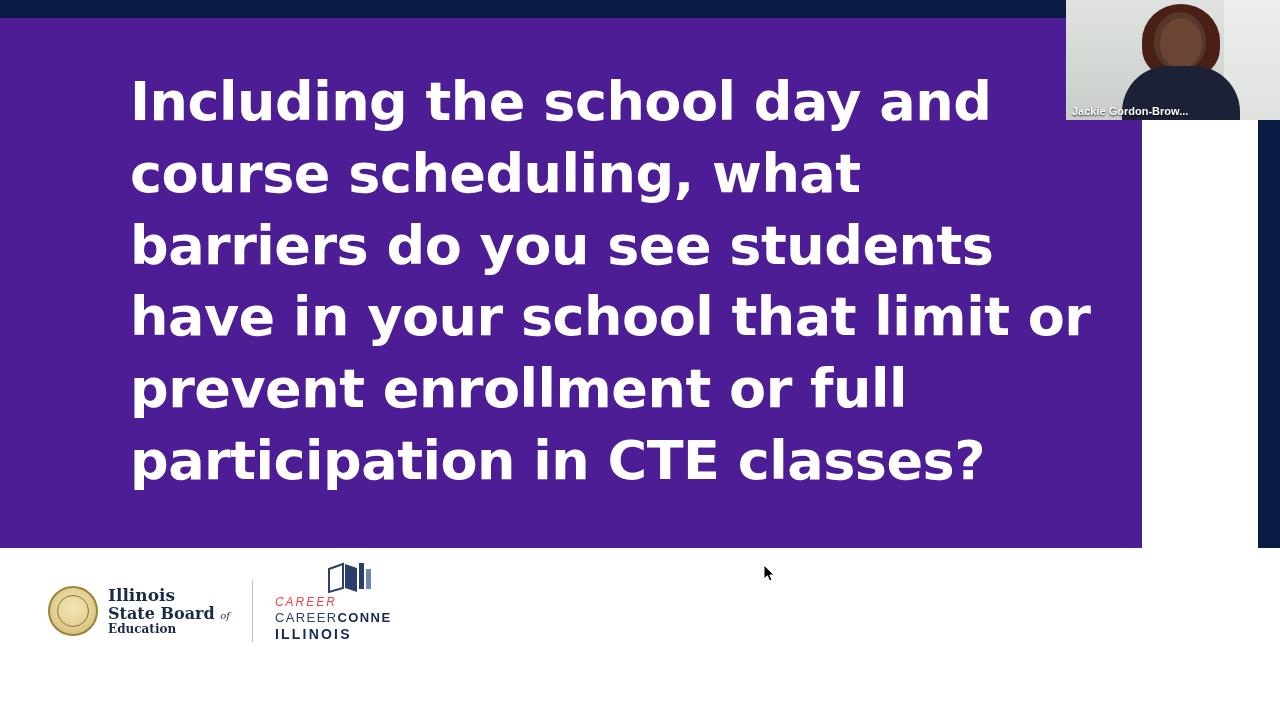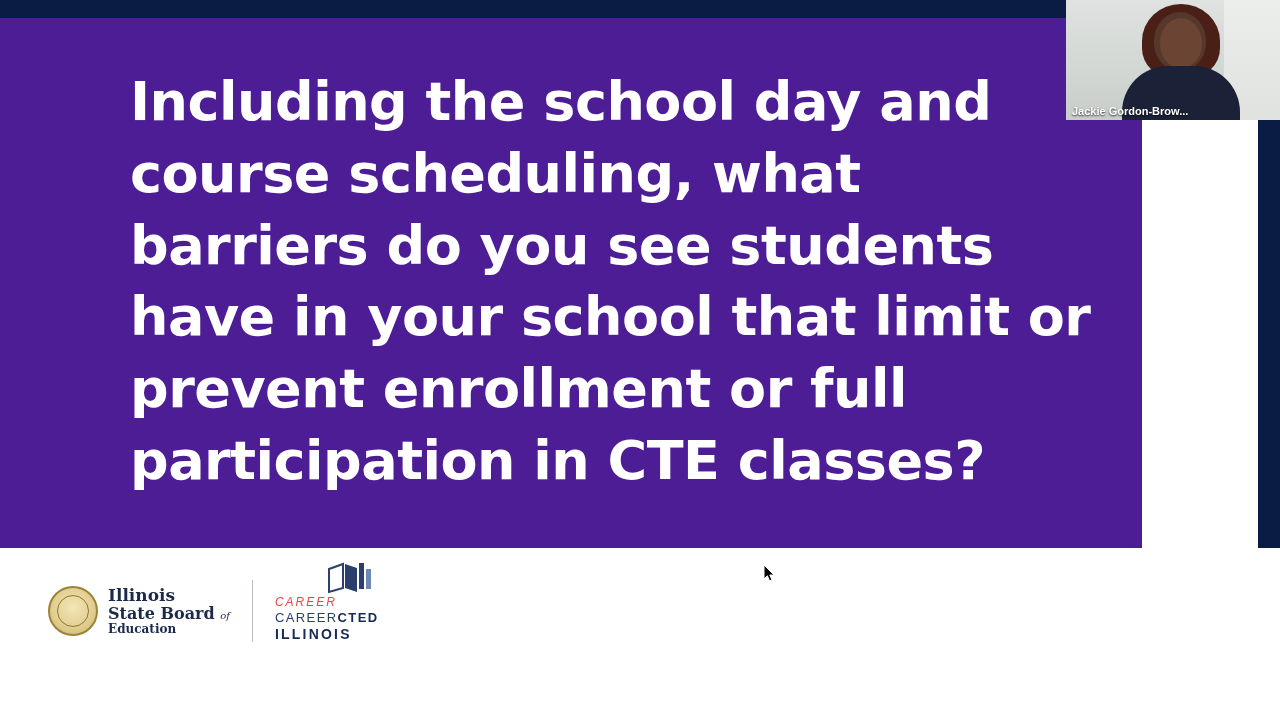--- a/index.html
+++ b/index.html
@@ -255,21 +255,21 @@
         <div class="ccil-mark">
           <svg width="46" height="34" viewBox="0 0 46 34" xmlns="http://www.w3.org/2000/svg">
             <path d="M2 8 L16 3 L16 27 L2 31 Z" fill="#ffffff" stroke="#2a3f6b" stroke-width="2"></path>
             <path d="M18 3 L30 7 L30 31 L18 27 Z" fill="#2a3f6b"></path>
             <rect x="32" y="2" width="5" height="26" fill="#2a3f6b"></rect>
             <rect x="39" y="8" width="5" height="20" fill="#6f87b5"></rect>
           </svg>
         </div>
         <div class="c1">CAREER</div>
         <div class="c2">
-          <span>CAREER</span><b>CTED</b>
+          <span>CAREER</span><b>CONNE</b>
         </div>
         <div class="c3">ILLINOIS</div>
       </div>
 
     </div>
   </div>
 
   <div class="video-tile">
     <div class="video-bg"></div>
     <div class="video-wall-right"></div>

